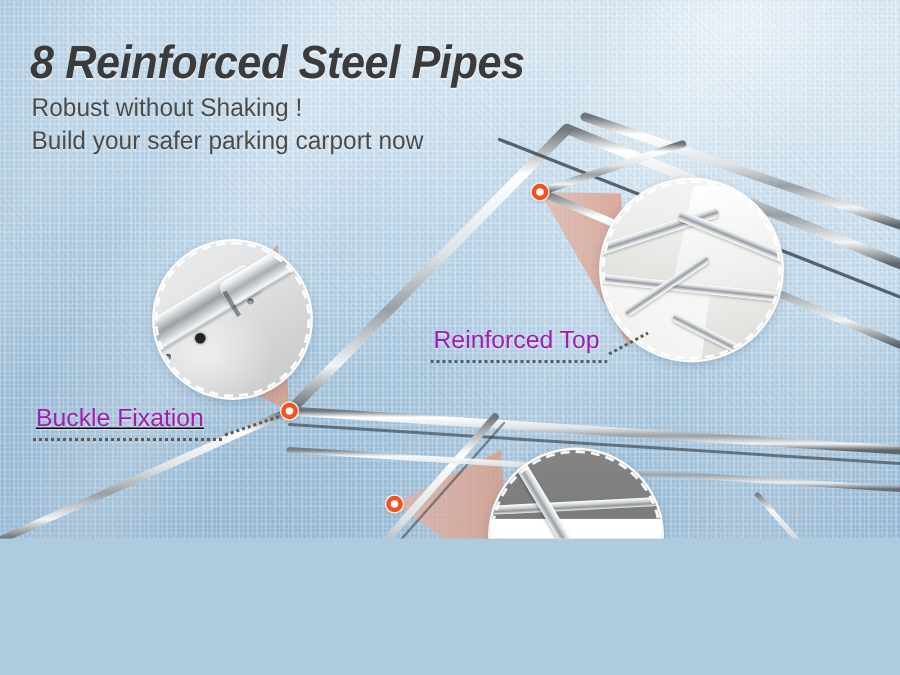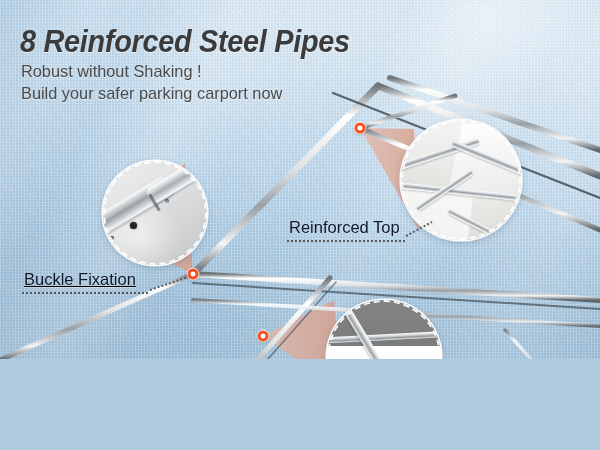--- a/index.html
+++ b/index.html
@@ -69,21 +69,21 @@
     white-space:nowrap;
     transform:scaleX(0.96); transform-origin:left center;
   }
   .sub1 { top:62px; }
   .sub2 { top:84px; }
 
   
   .callout { position:absolute; }
   .callout .lbl {
     font-size:16.5px;
-    color:#0f172a;
+    color:#a21caf;
     white-space:nowrap;
     text-shadow:0 1px 1px rgba(255,255,255,.35);
     display:block;
     padding:0 2px 3px 2px;
   }
   .callout .rule {
     display:block; height:2px;
     background-image:linear-gradient(90deg,#5a5a5a 50%, rgba(0,0,0,0) 50%);
     background-size:4px 2px;
     background-repeat:repeat-x;

